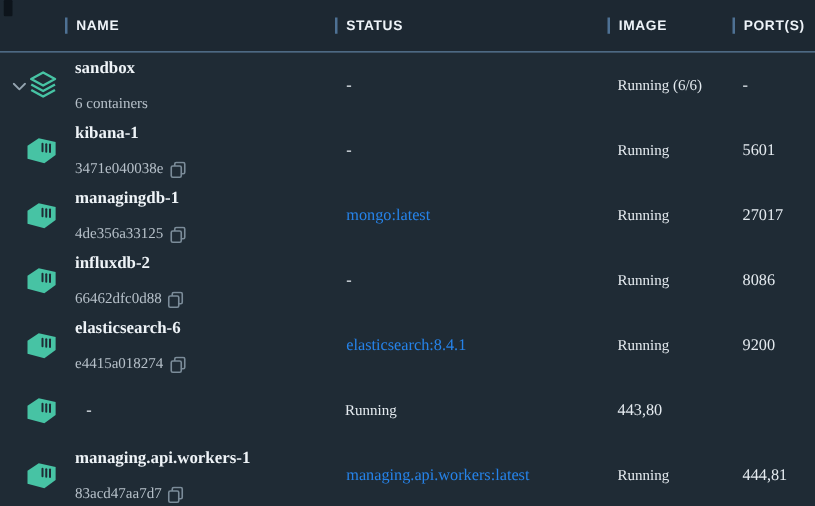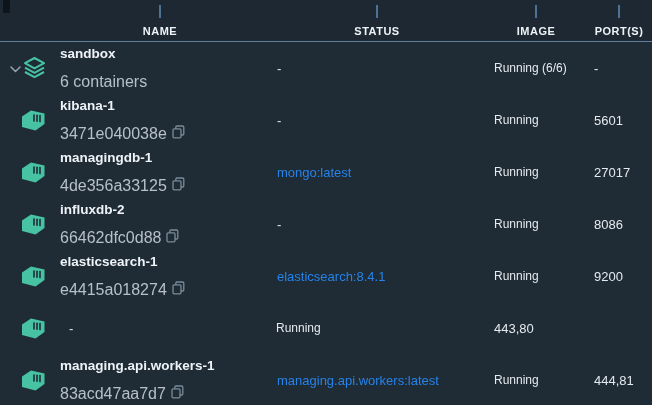--- a/index.html
+++ b/index.html
@@ -18,40 +18,41 @@
     background: #0d141b; border-radius: 1px;
   }
   .header {
     height: 42px;
     display: grid;
     grid-template-columns: 52px 216px 218px 100px 66px;
     align-items: center;
     background: #1d2832;
     border-bottom: 1px solid #5e7f9e;
   }
-  .hcell { display: flex; align-items: center; gap: 7px; flex-direction: column; }
+  .hcell { display: flex; align-items: center; gap: 7px; }
   .hlabel {
     font-size: 11px; font-weight: 700; color: #eef3f8;
     letter-spacing: 0.5px;
   }
   .pipe { width: 2px; height: 13px; background: #4e7194; flex: 0 0 auto; }
   .rows { }
   .row {
     height: 52px;
     display: grid;
     grid-template-columns: 60px 208px 218px 100px 66px;
     align-items: center;
+    font-family: Liberation Serif, serif;
   }
   .icon-cell { position: relative; height: 100%; display: flex; align-items: center; }
   .chevron { position: absolute; left: 10px; top: 24px; }
   .icon-stack, .icon-box { margin-left: 21px; }
   .row:not(.group) .chevron, .row:not(.group) .icon-stack { display: none; }
   .name-cell { line-height: 18px; }
   .nm { font-size: 13.5px; font-weight: 700; color: #eef3f7; }
-  .sub { display: flex; align-items: flex-start; gap: 5px; font-size: 16px; color: #b6c0c9; margin-top: 10px; }
+  .sub { display: flex; align-items: flex-end; gap: 5px; font-size: 12px; color: #b6c0c9; margin-top: 10px; }
   .copy-icon { cursor: pointer; flex: 0 0 auto; }
   .image-cell { padding-left: 9px; font-size: 13px; color: #e4eaef; overflow: hidden; white-space: nowrap; }
   .image-cell .link { color: #2683e9; cursor: pointer; }
   .status-cell { padding-left: 8px; font-size: 12px; color: #e4eaef; white-space: nowrap; }
   .ports-cell { padding-left: 8px; font-size: 13px; color: #e4eaef; white-space: nowrap; }
 </style>
 </head>
 <body>
 
 <div class="app">
@@ -197,21 +198,21 @@
       <svg class="icon-box" width="25" height="23" viewBox="0 0 25 23">
         <polygon points="1,7.5 10,1.5 23.5,4.5 23.5,15 14.5,21.5 1,18" fill="#47c3a4"></polygon>
         <g stroke="#1f2b35" stroke-width="1.6" stroke-linecap="round">
           <line x1="13" y1="6" x2="13" y2="12"></line>
           <line x1="16" y1="6.3" x2="16" y2="12.3"></line>
           <line x1="19" y1="6.6" x2="19" y2="12.6"></line>
         </g>
       </svg>
     </div>
     <div class="cell name-cell">
-      <div class="nm">elasticsearch-1</div>
+      <div class="nm">elasticsearch-6</div>
       <div class="sub">
         <span>e4415a018274</span>
         <svg class="copy-icon" width="13" height="14" viewBox="0 0 13 14">
           <rect x="3.8" y="1" width="8" height="9" rx="1.2" fill="none" stroke="#7b8c99" stroke-width="1.3"></rect>
           <rect x="1" y="3.8" width="8" height="9" rx="1.2" fill="#1f2b35" stroke="#7b8c99" stroke-width="1.3"></rect>
         </svg>
       </div>
     </div>
     <div class="cell image-cell">
       <span class="link">elasticsearch:8.4.1</span>

